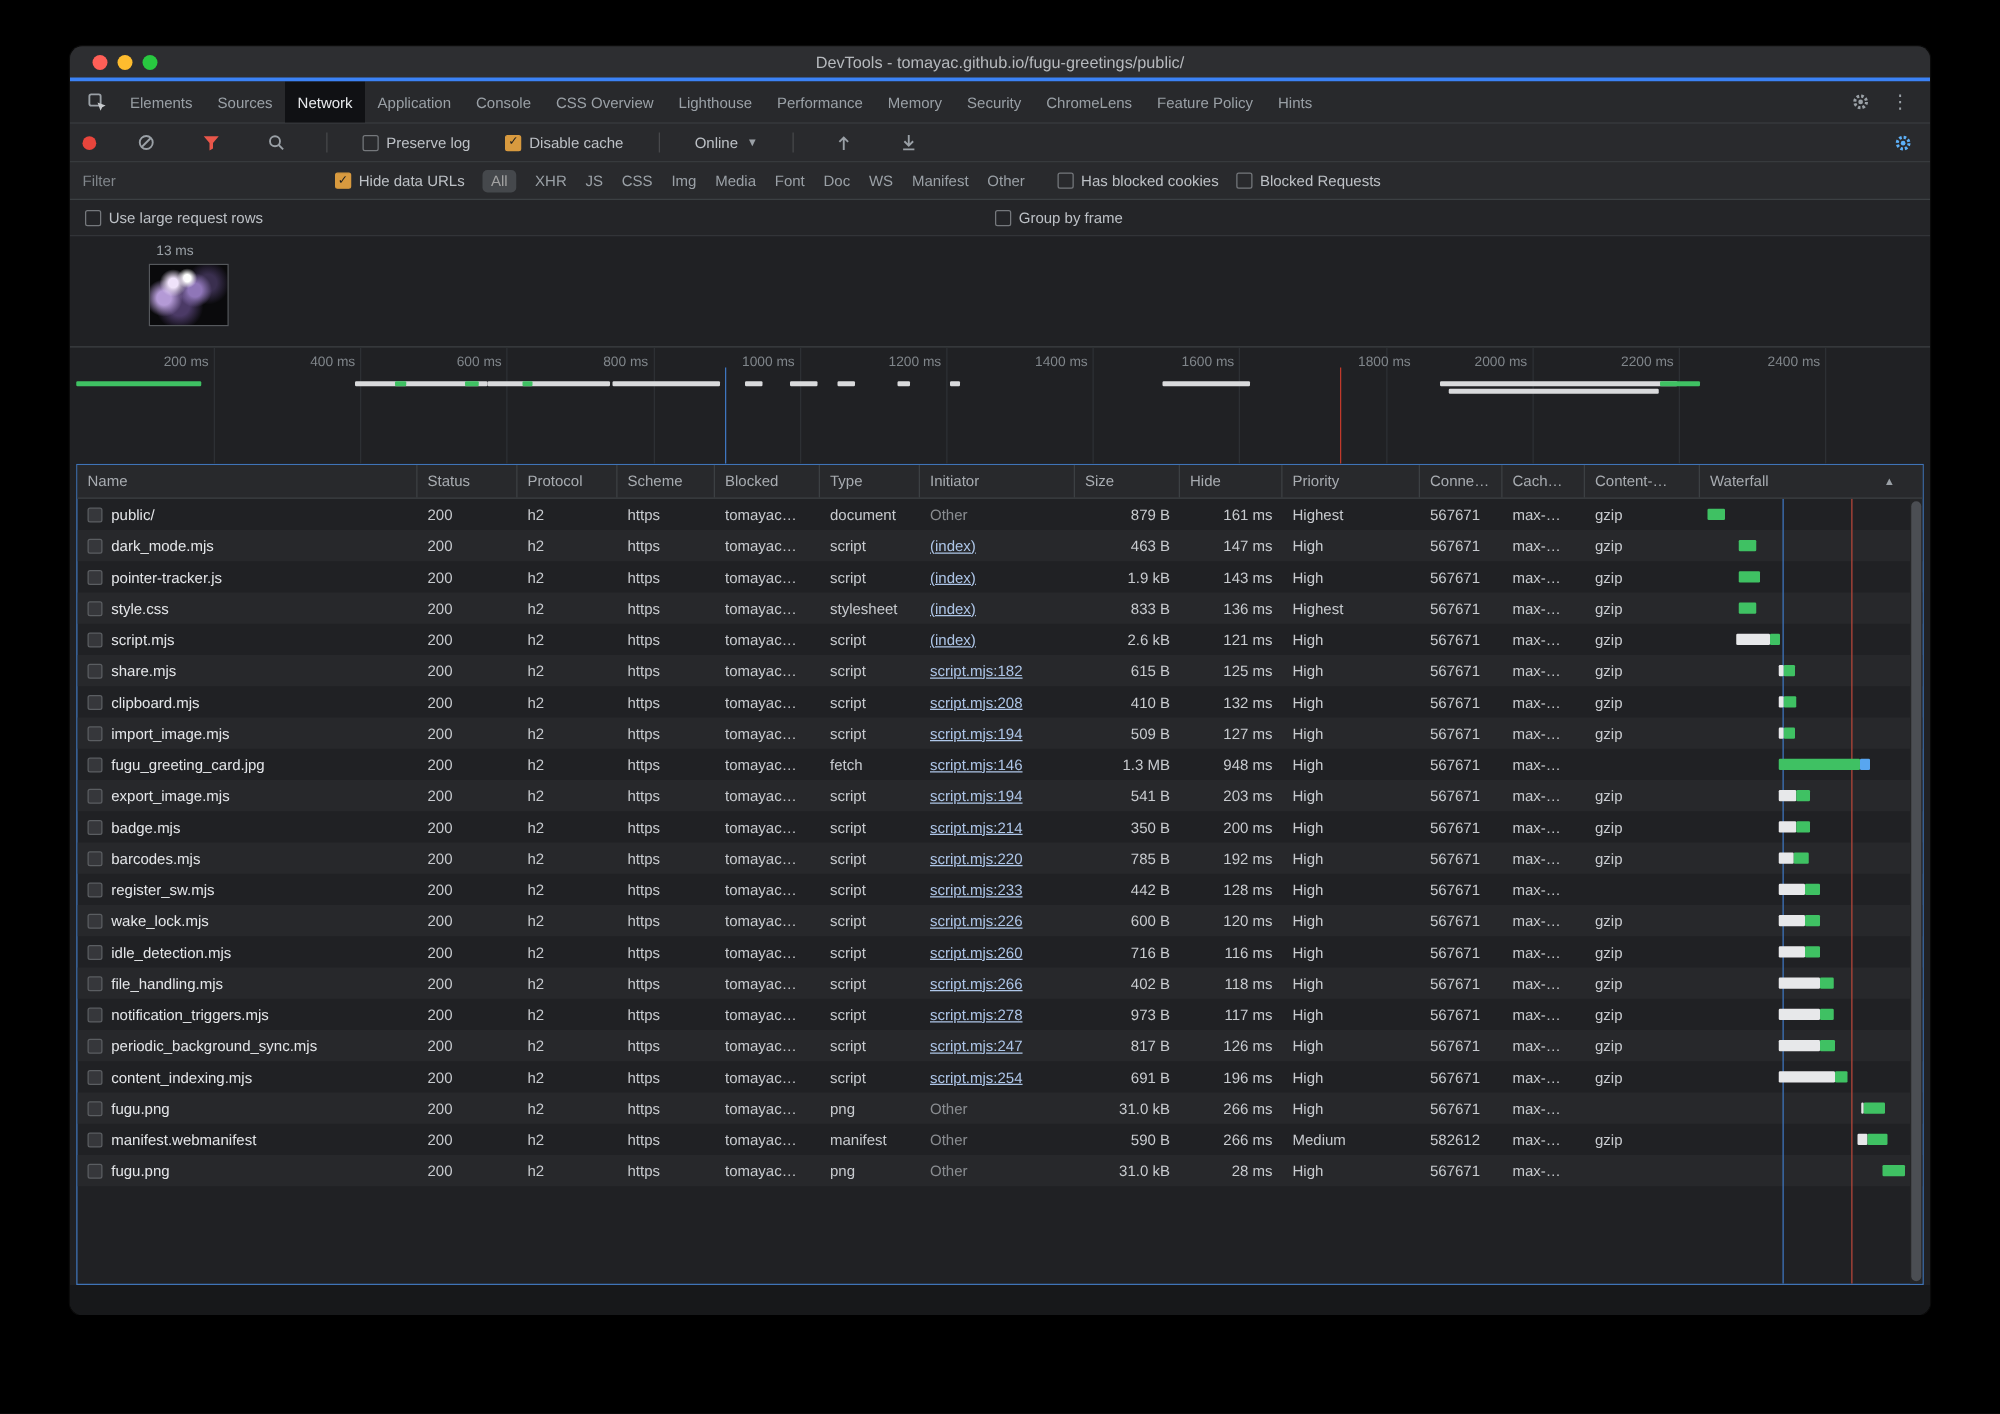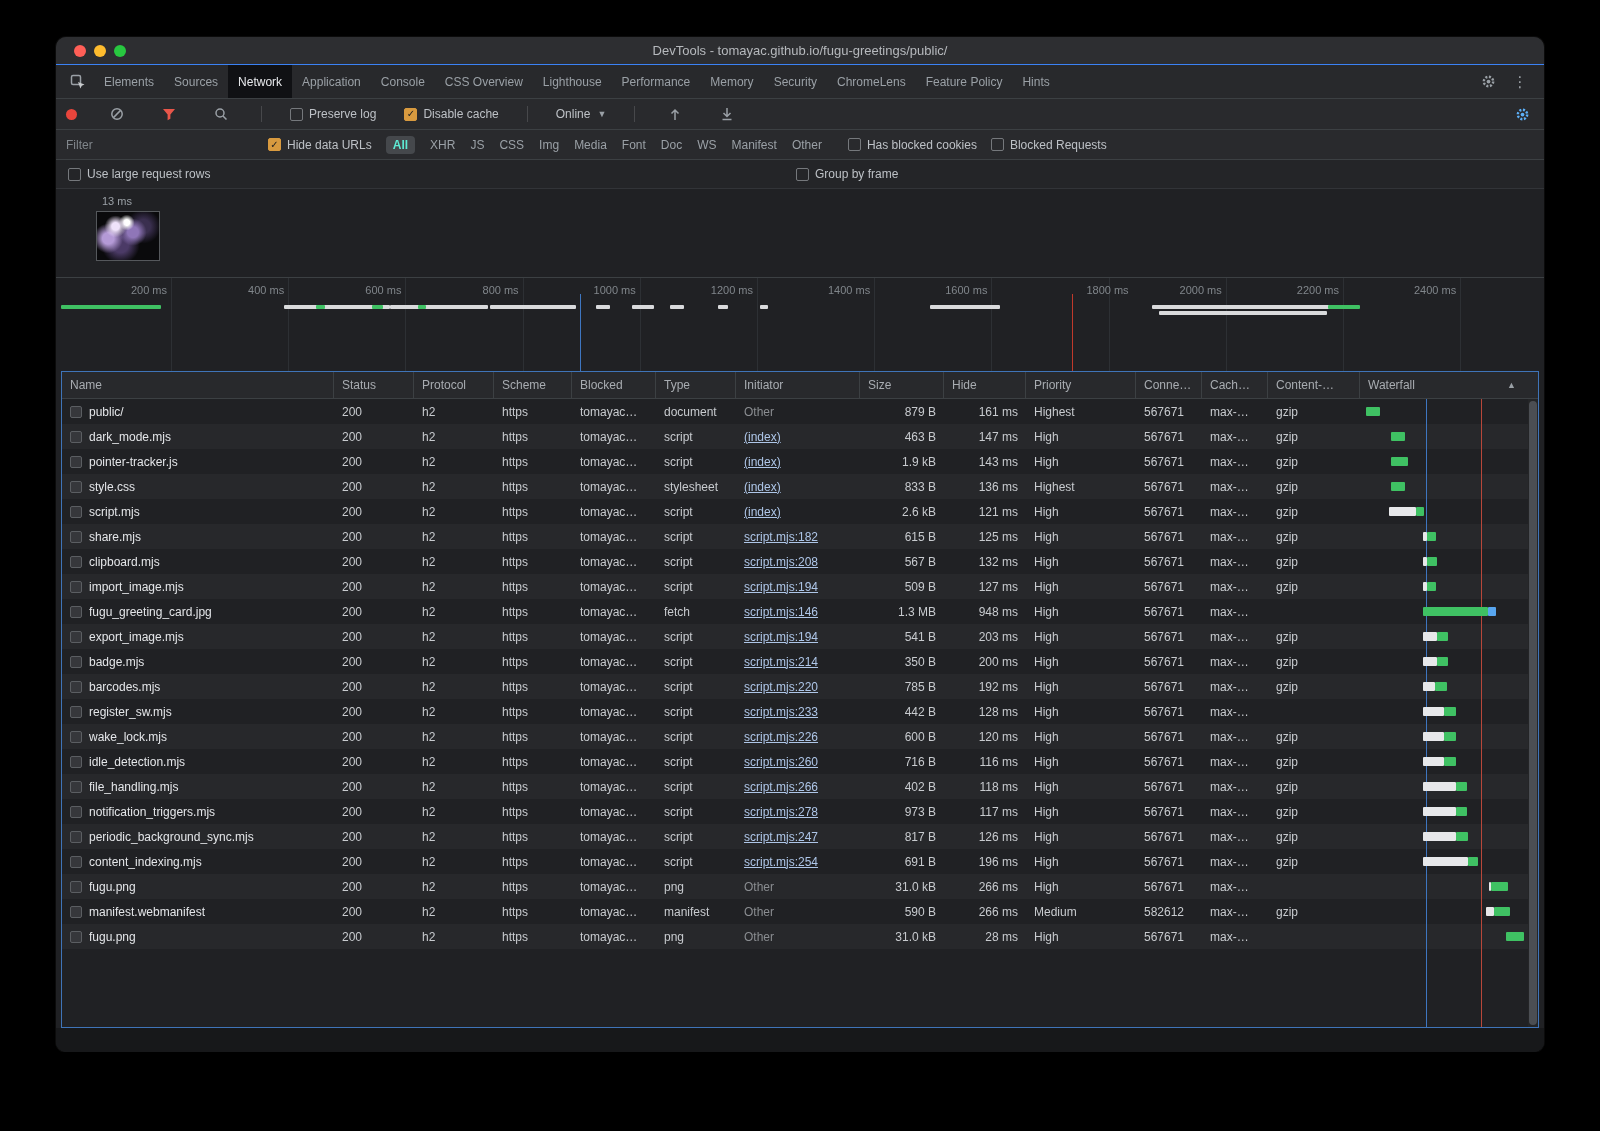--- a/index.html
+++ b/index.html
@@ -2,21 +2,21 @@
 <html><head>
 <meta charset="utf-8">
 <style>
   *{margin:0;padding:0;box-sizing:border-box;}
   html,body{background:#000;}
   body{font-family:"Liberation Sans","DejaVu Sans",sans-serif;font-size:12px;color:#c8cbcf;}
   .window{width:1488px;height:1015px;margin:37px auto 0;background:#202124;border-radius:10px;overflow:hidden;
           display:flex;flex-direction:column;box-shadow:0 0 0 1px #0b0b0b;}
   
   .titlebar{height:28px;background:#2d2e31;position:relative;display:flex;align-items:center;justify-content:center;
-            flex:none;border-bottom:1px solid #3b82f6;}
+            flex:none;border-bottom:3px solid #3b82f6;}
   .traffic{position:absolute;left:18px;top:0;bottom:0;display:flex;align-items:center;gap:8px;}
   .tl{width:12px;height:12px;border-radius:50%;}
   .tl.red{background:#ff5f57}.tl.yellow{background:#febc2e}.tl.green{background:#28c840}
   .title{font-size:13px;color:#b6b9bd;}
   
   .tabbar{height:34px;background:#28292c;display:flex;align-items:center;flex:none;border-bottom:1px solid #3c4043;padding-left:6px;}
   .inspectbtn{width:32px;height:100%;display:flex;align-items:center;justify-content:center;flex:none;}
   #tabs{display:flex;height:100%;}
   .tab{padding:0 10px;height:100%;display:flex;align-items:center;color:#9aa0a6;white-space:nowrap;cursor:default;}
   .tab.active{background:#101114;color:#e8eaed;}
@@ -35,28 +35,28 @@
   .online{display:flex;align-items:center;gap:7px;color:#bdc1c6;}
   .caret{font-size:9px;color:#9aa0a6;}
   .toolbar-spacer{flex:1;}
   
   .filterbar{height:30px;background:#292a2d;border-bottom:1px solid #3c4043;display:flex;align-items:center;
              padding:0 10px;gap:14px;flex:none;}
   .filterinput{background:transparent;border:none;outline:none;color:#e8eaed;width:188px;font:inherit;}
   .filterinput::placeholder{color:#80868b;}
   #pills{display:flex;align-items:center;gap:15px;color:#9aa0a6;}
   .pill{cursor:default;white-space:nowrap;}
-  .pill.active{background:#45484c;color:#5eead4;border-radius:4px;padding:2px 7px;font-weight:bold;}
+  .pill.active{background:#45484c;color:#a3a3a3;border-radius:4px;padding:2px 7px;}
   .mlg{margin-left:12px;}
   
   .optrow{height:29px;background:#242528;border-bottom:1px solid #323438;display:flex;align-items:center;
           padding:0 12px;position:relative;flex:none;}
   .optrow .right{position:absolute;left:740px;}
   
-  .filmstrip{height:88px;background:#202124;flex:none;padding-top:6px;}
+  .filmstrip{height:88px;background:#202124;flex:none;padding-top:6px;padding-left:23px;}
   .fs-label{color:#9aa0a6;font-size:11px;margin-left:46px;margin-bottom:4px;}
   .fs-thumb{margin-left:40px;width:64px;height:50px;border:1px solid #55585c;
     background:
       radial-gradient(circle at 30% 30%, #efe2fa 0 7%, transparent 20%),
       radial-gradient(circle at 48% 22%, #ffffff 0 6%, transparent 16%),
       radial-gradient(circle at 18% 55%, #b49ad6 0 10%, transparent 26%),
       radial-gradient(circle at 58% 42%, #8f76b8 0 12%, transparent 30%),
       radial-gradient(circle at 38% 68%, #4b3a66 0 16%, transparent 38%),
       radial-gradient(circle at 75% 30%, #3a2f4f 0 12%, transparent 30%),
       #0a0a0c;}
@@ -494,21 +494,21 @@
               <span>clipboard.mjs</span>
             </div>
             <div class="cell c1">200</div>
             <div class="cell c2">h2</div>
             <div class="cell c3">https</div>
             <div class="cell c4">tomayac…</div>
             <div class="cell c5">script</div>
             <div class="cell c6">
               <span class="ilink">script.mjs:208</span>
             </div>
-            <div class="cell c7">567 B</div>
+            <div class="cell c7">410 B</div>
             <div class="cell c8">132 ms</div>
             <div class="cell c9">High</div>
             <div class="cell c10">567671</div>
             <div class="cell c11">max-…</div>
             <div class="cell c12">gzip</div>
             <div class="cell c13 wfcell">
               <div class="bar wait" style="left: 63px; width: 4px;"></div>
               <div class="bar fill" style="left: 67px; width: 10px;"></div>
             </div>
           </div>

